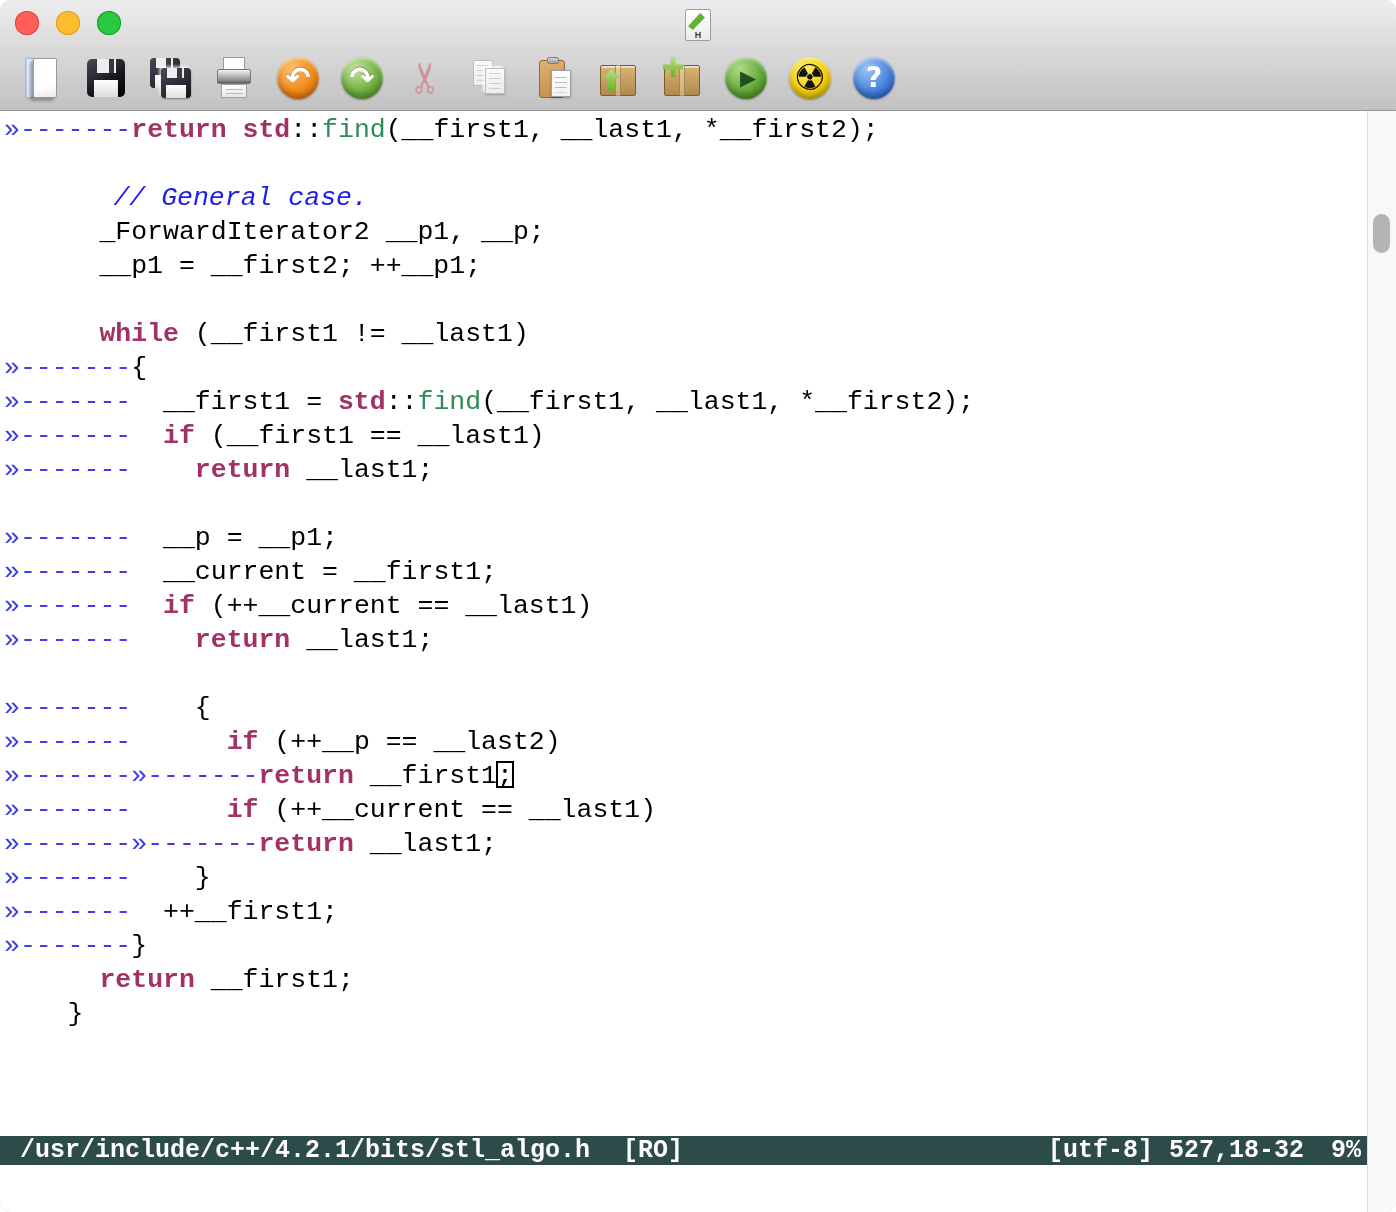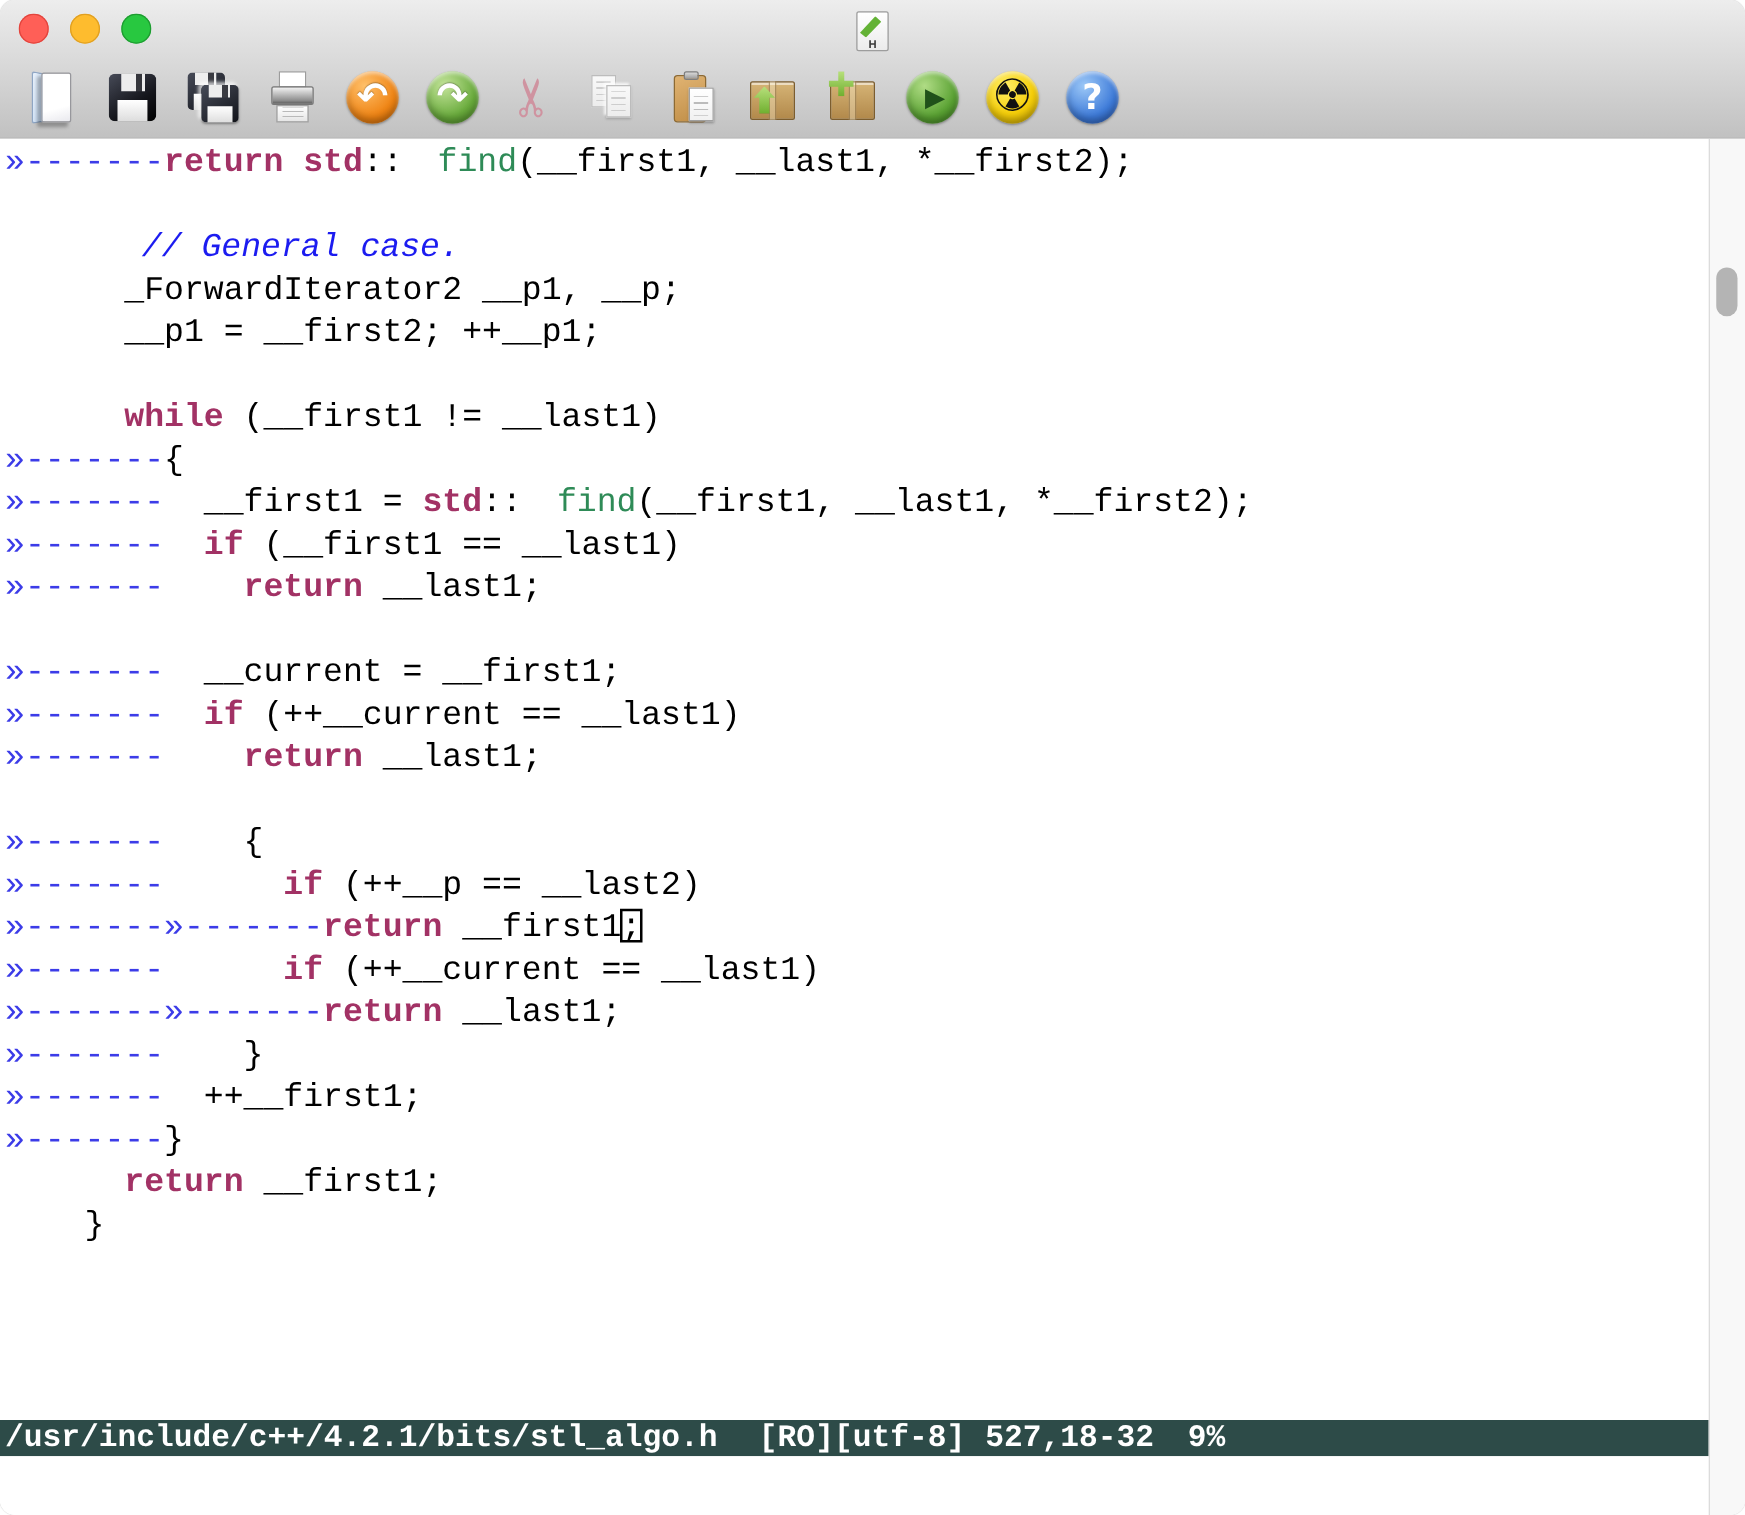--- a/index.html
+++ b/index.html
@@ -97,30 +97,30 @@
      background:linear-gradient(#b8e07c,#6faf2f);filter:drop-shadow(0 1px 1px rgba(0,0,0,.4));
      clip-path:polygon(38% 0,62% 0,62% 38%,100% 38%,100% 62%,62% 62%,62% 100%,38% 100%,38% 62%,0 62%,0 38%,38% 38%);}
 
   
   .body-area{position:relative;height:1101px;background:#fff;}
   .code-area{position:absolute;left:0;top:0;width:1367px;height:1025px;overflow:hidden;background:#fff;
      font-family:"Liberation Mono",monospace;font-size:26.5px;line-height:34px;color:#000;
      padding:2px 0 0 4px;box-sizing:border-box;}
   .line{white-space:pre;height:34px;}
   .line .k{color:var(--keyword);font-weight:bold;}
-  .line .f{color:var(--function);margin-left:28px;}
+  .line .f{color:var(--function);}
   .line .c{color:var(--comment);font-style:italic;margin-left:14px;}
   .line .t{color:var(--tab_marker);}
   .line .cur{position:relative;}
   .line .cur::after{content:"";position:absolute;left:-1px;right:-1px;top:0;bottom:3px;
      border:2px solid var(--cursor_outline);}
 
   .statusbar{position:absolute;left:0;top:1025px;width:1367px;height:29px;background:var(--statusbar_bg);
      color:var(--statusbar_fg);font-family:"Liberation Mono",monospace;font-weight:bold;font-size:25px;
-     display:flex;align-items:center;box-sizing:border-box;padding:0 6px 0 4px;
+     display:flex;align-items:center;justify-content:space-between;box-sizing:border-box;padding:0 6px 0 20px;
      white-space:pre;}
   .sb-left,.sb-right{display:flex;align-items:center;}
   .sb-ro{margin-left:33px;}
   .sb-pos{margin-left:16px;}
   .sb-pct{margin-left:27px;}
   .cmdline{position:absolute;left:0;top:1054px;width:1367px;height:47px;background:#fff;}
 
   .scrollbar{position:absolute;right:0;top:0;width:29px;height:1101px;background:#f8f8f8;
      border-left:1px solid #dcdcdc;box-sizing:border-box;}
   .thumb{position:absolute;left:5px;top:103px;width:17px;height:39px;border-radius:9px;background:#b4b4b4;}
@@ -236,20 +236,21 @@
           <div class="line"><span>      </span><span class="c">// General case.</span></div>
           <div class="line"><span>      _ForwardIterator2 __p1, __p;</span></div>
           <div class="line"><span>      __p1 = __first2; ++__p1;</span></div>
           <div class="line">&nbsp;</div>
           <div class="line"><span>      </span><span class="k">while</span><span> (__first1 != __last1)</span></div>
           <div class="line"><span class="t">»-------</span><span>{</span></div>
           <div class="line"><span class="t">»-------</span><span>  __first1 = </span><span class="k">std</span><span>::</span><span class="f">find</span><span>(__first1, __last1, *__first2);</span></div>
           <div class="line"><span class="t">»-------</span><span>  </span><span class="k">if</span><span> (__first1 == __last1)</span></div>
           <div class="line"><span class="t">»-------</span><span>    </span><span class="k">return</span><span> __last1;</span></div>
           <div class="line">&nbsp;</div>
+          <div class="line"><span class="t">»-------</span><span>  __p = __p1;</span></div>
           <div class="line"><span class="t">»-------</span><span>  __current = __first1;</span></div>
           <div class="line"><span class="t">»-------</span><span>  </span><span class="k">if</span><span> (++__current == __last1)</span></div>
           <div class="line"><span class="t">»-------</span><span>    </span><span class="k">return</span><span> __last1;</span></div>
           <div class="line">&nbsp;</div>
           <div class="line"><span class="t">»-------</span><span>    {</span></div>
           <div class="line"><span class="t">»-------</span><span>      </span><span class="k">if</span><span> (++__p == __last2)</span></div>
           <div class="line"><span class="t">»-------</span><span class="t">»-------</span><span class="k">return</span><span> __first1</span><span class="cur">;</span></div>
           <div class="line"><span class="t">»-------</span><span>      </span><span class="k">if</span><span> (++__current == __last1)</span></div>
           <div class="line"><span class="t">»-------</span><span class="t">»-------</span><span class="k">return</span><span> __last1;</span></div>
           <div class="line"><span class="t">»-------</span><span>    }</span></div>

